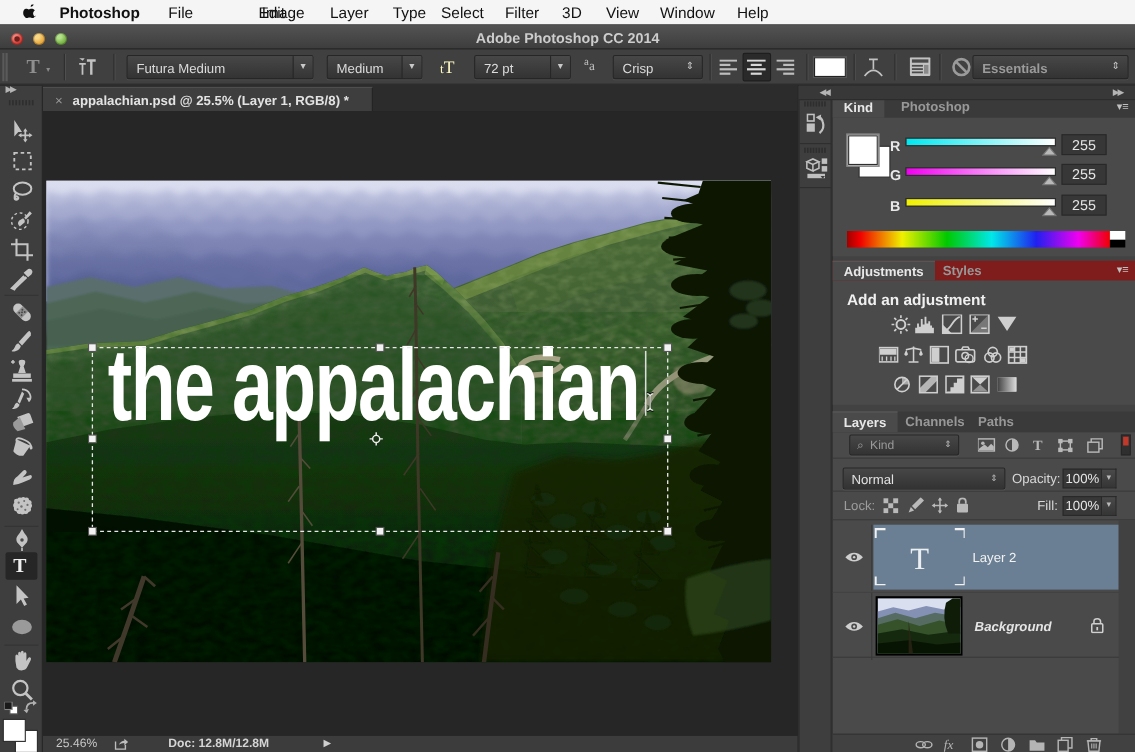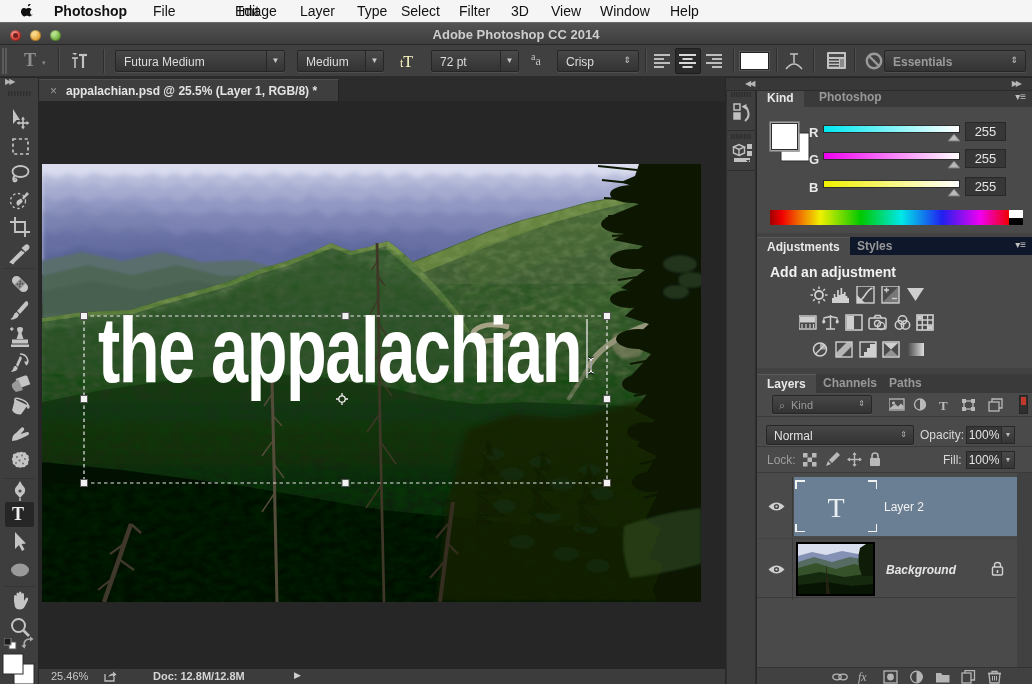--- a/index.html
+++ b/index.html
@@ -704,21 +704,21 @@
           <path d="M7 1 L13 8 L1 8 Z" fill="#b9b9b9" stroke="#777"></path>
         </svg>
       <div class="abs" style="left:208px;top:89px;width:41px;height:19px;background:#373737;border:1px solid #282828;color:#e4e4e4;font-size:13px;text-align:center;line-height:17px;">255</div>
 
       <div class="abs" style="left:13px;top:122px;width:239px;height:15px;background:linear-gradient(to right,#a00000,#f00000 5%,#f0f000 21%,#00c800 38%,#00e8e8 55%,#2020f0 72%,#f000f0 88%,#f00000 100%);"></div>
       <div class="abs" style="left:252px;top:122px;width:14px;height:8px;background:#fff;"></div>
       <div class="abs" style="left:252px;top:130px;width:14px;height:7px;background:#000;"></div>
     </div>
 
     <div class="abs" style="left:0;top:159px;width:275px;height:131px;background:#4a4a4a;">
-      <div class="ptabs" style="top:0;height:18px;background:#0f172a;">
+      <div class="ptabs" style="top:0;height:18px;background:#7f1d1d;">
         <div class="ptab active" style="left:0;height:18px;padding-top:2px;">Adjustments</div>
         <div class="ptab" style="left:90px;height:18px;padding-top:2px;">Styles</div>
         <span class="pmenu" style="top:2px;">▾≡</span>
       </div>
       <div class="abs" style="left:13px;top:27px;color:#f0f0f0;font-size:14px;font-weight:bold;">Add an adjustment</div>
 
       <svg class="abs" style="left:53px;top:49px" width="170" height="18" viewBox="0 0 170 18">
         <g fill="#cfcfcf">
 
           <g transform="translate(0,0)">

